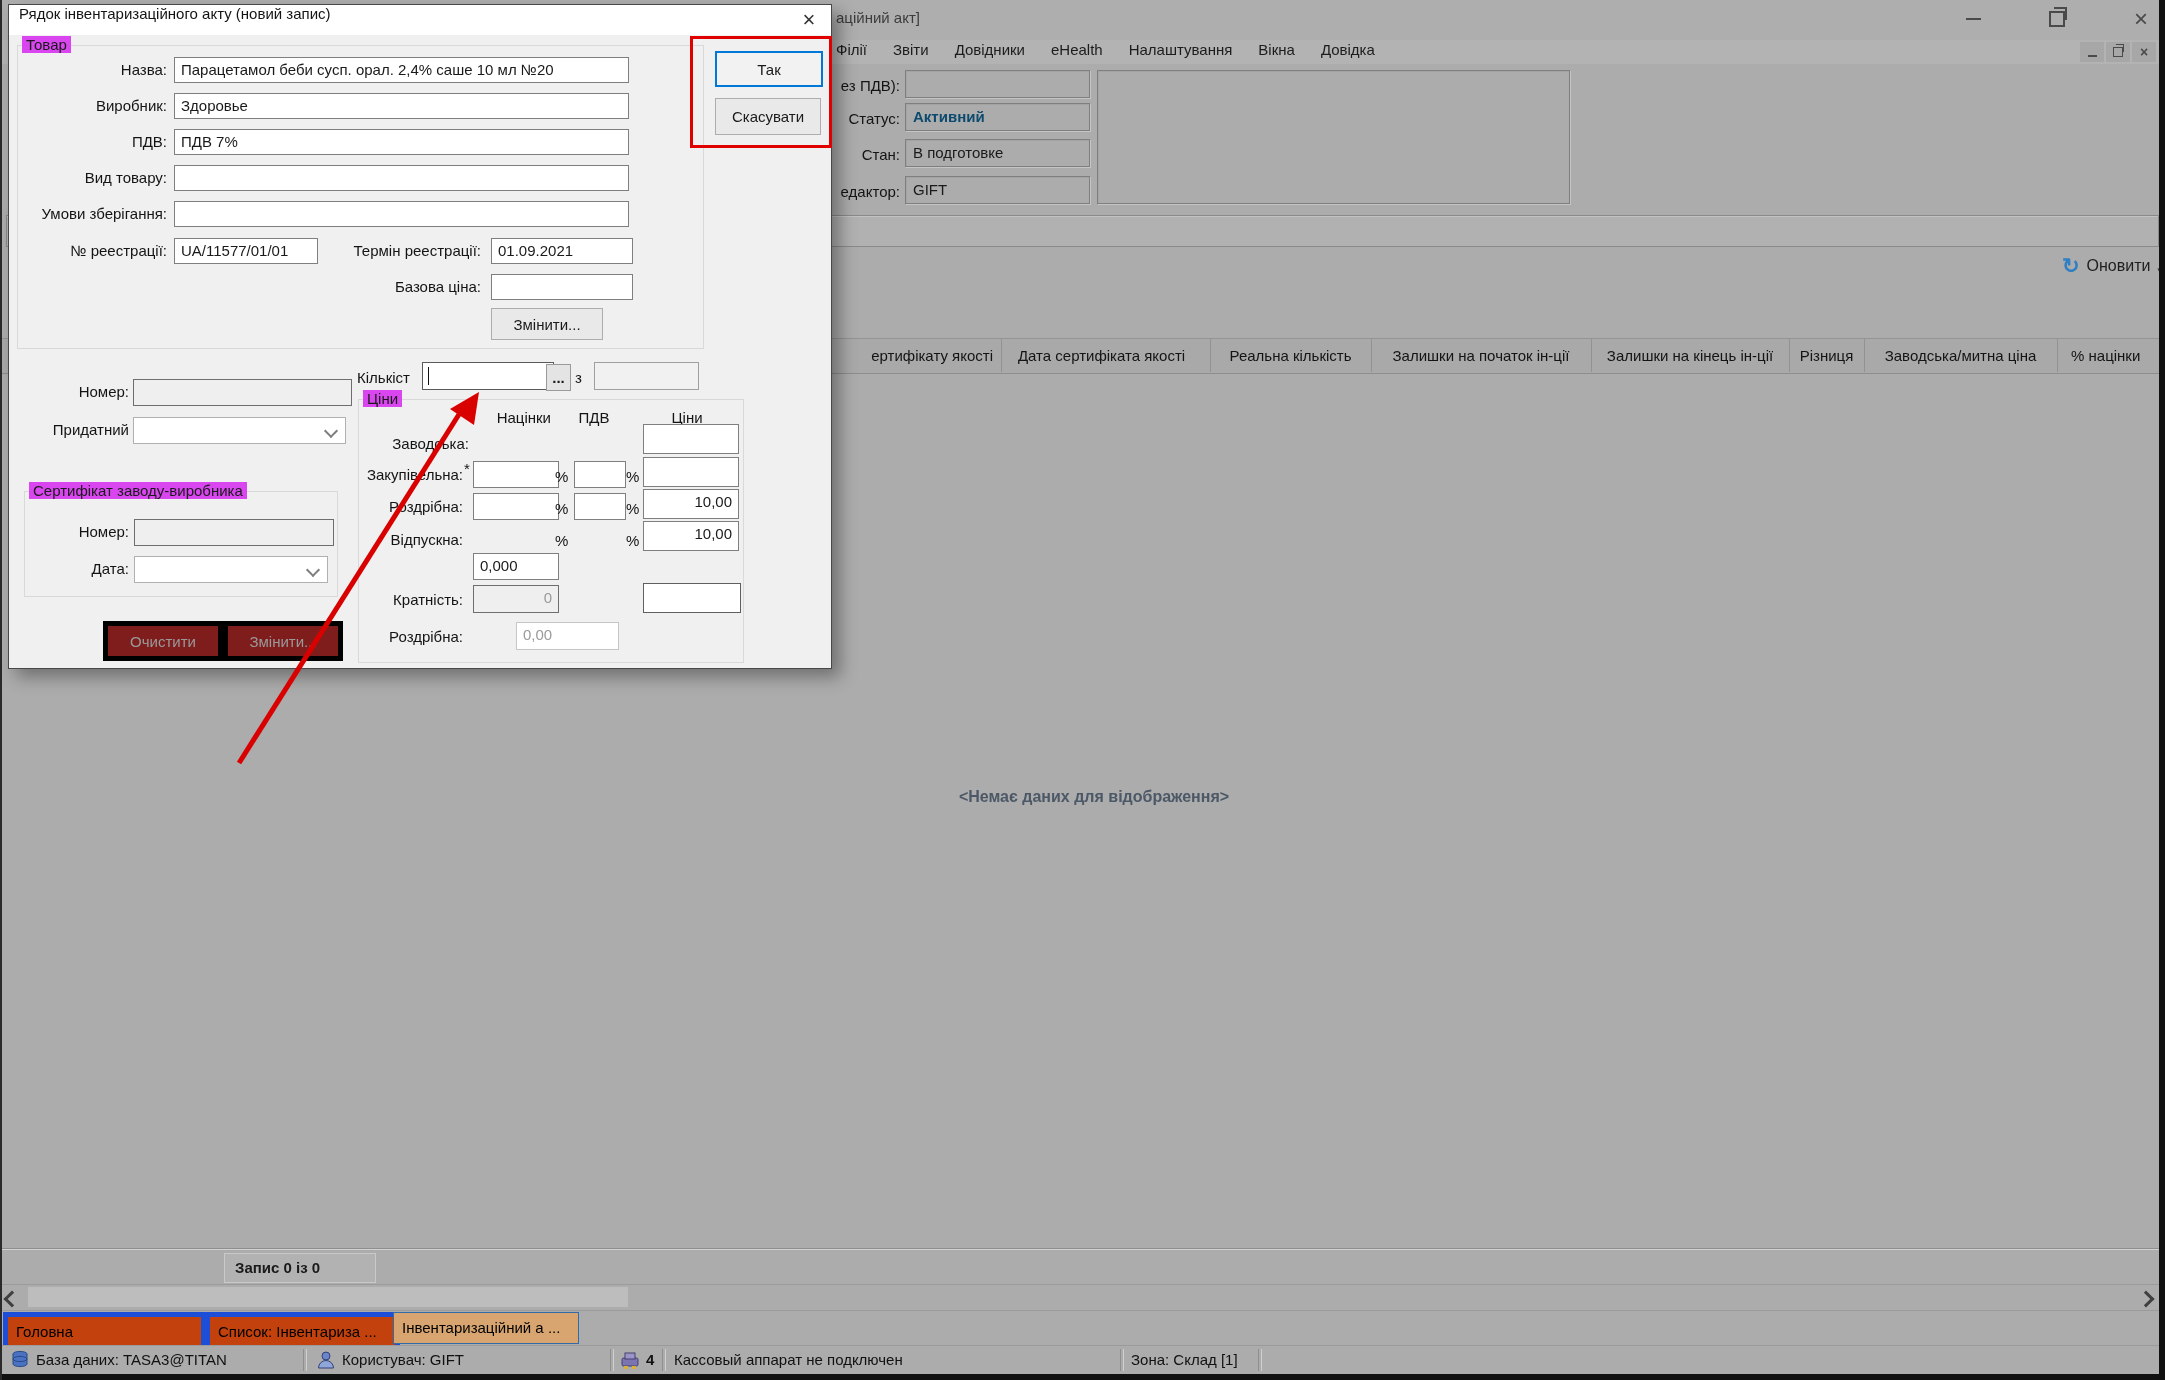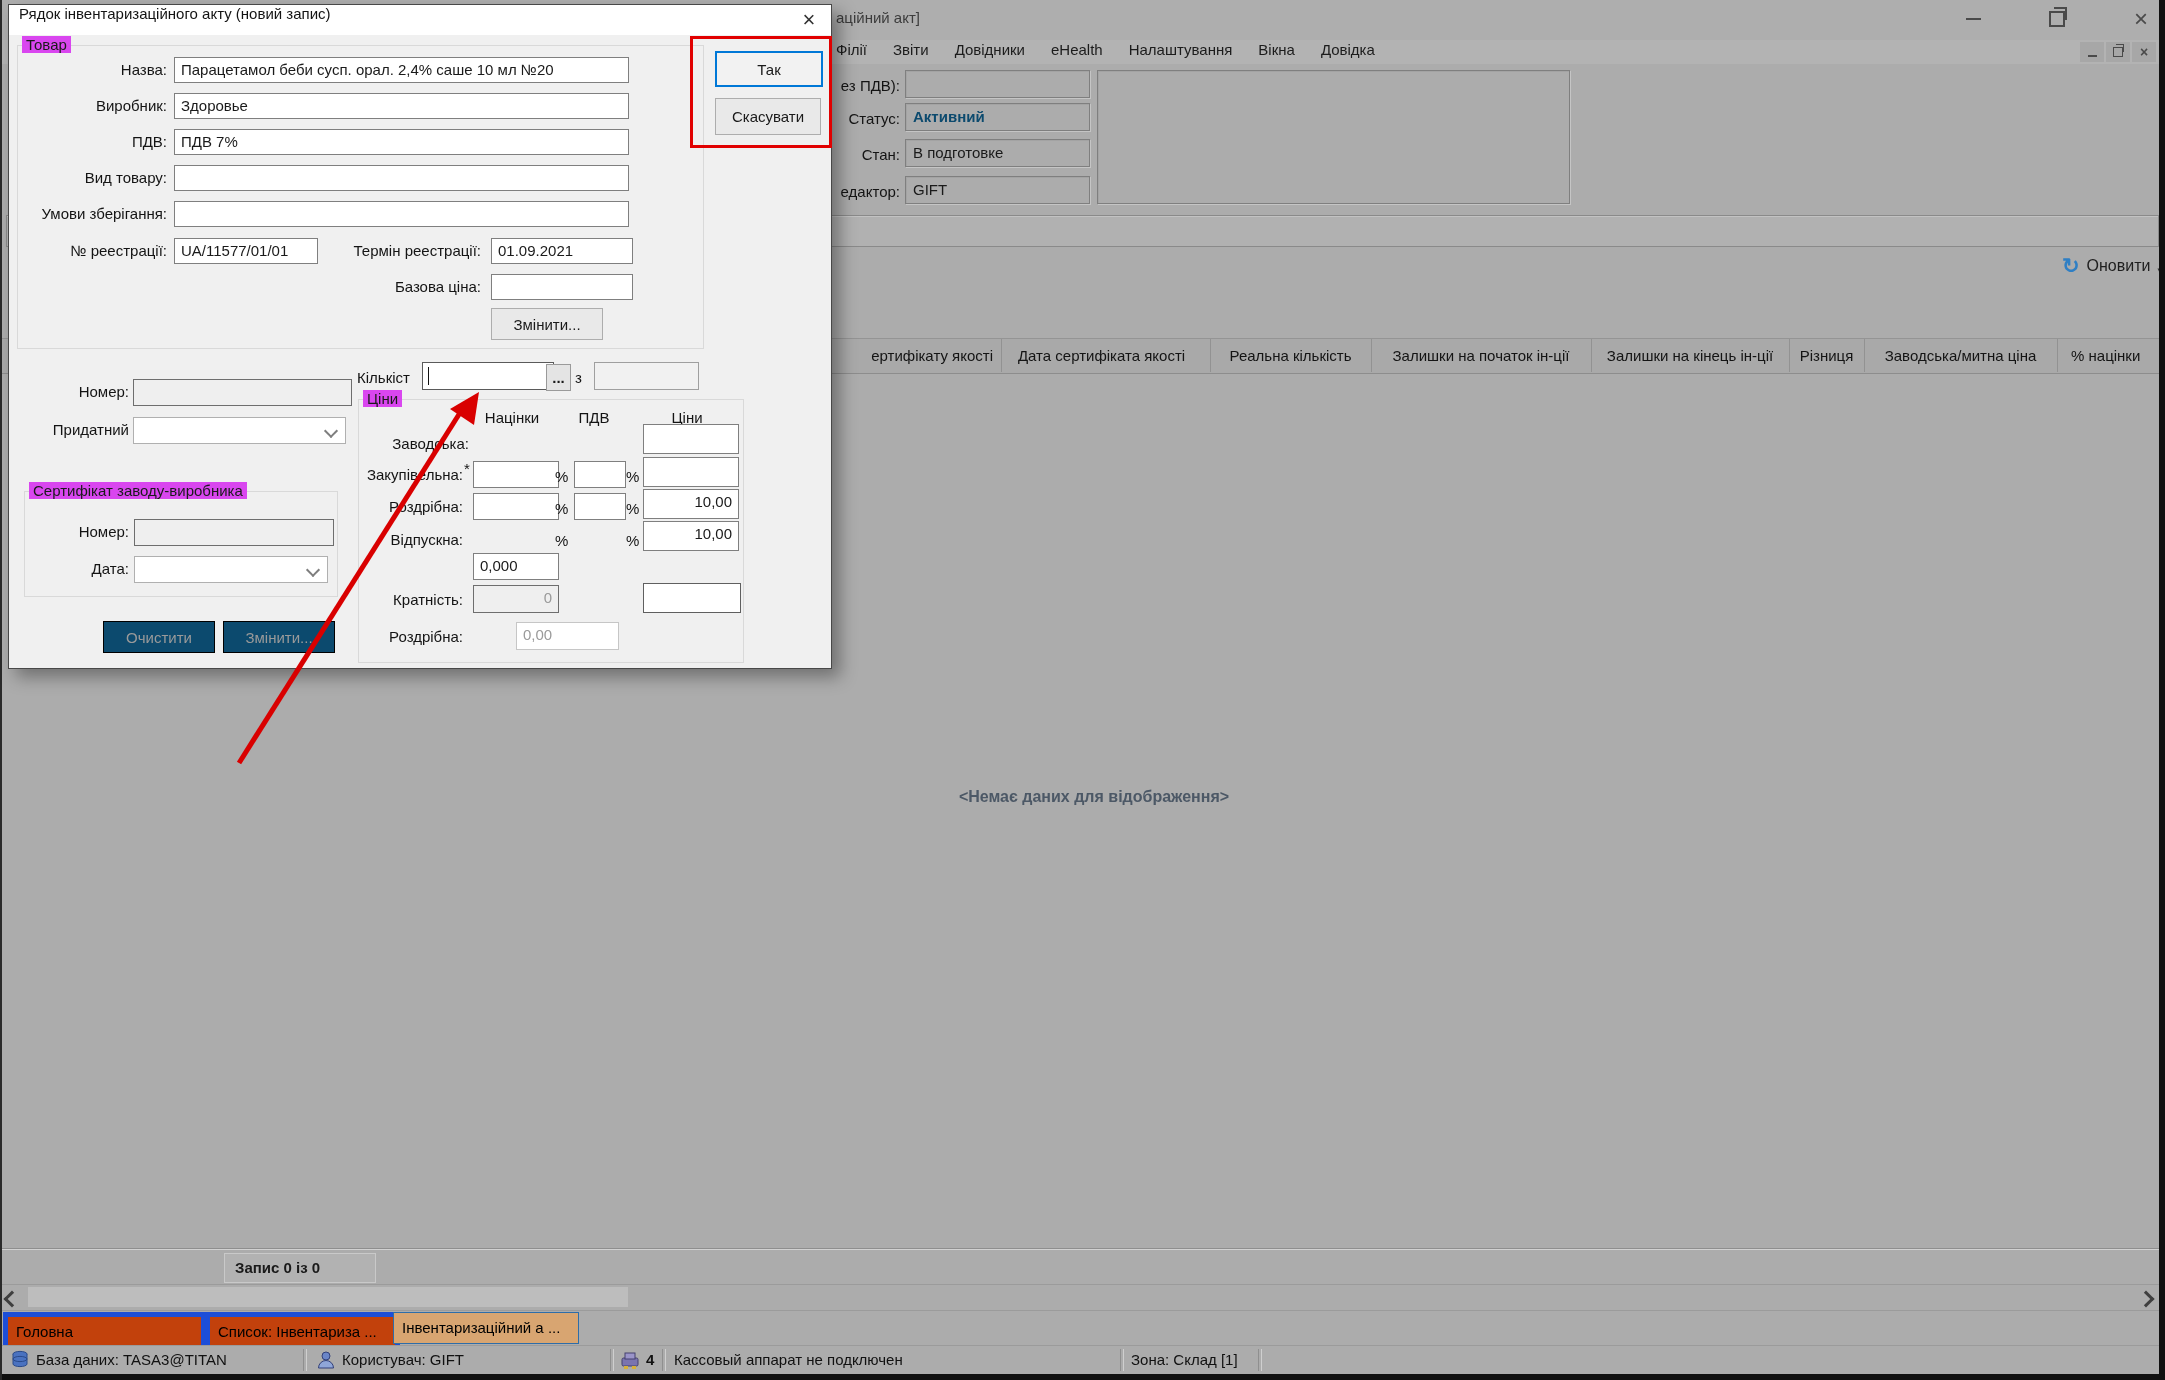--- a/index.html
+++ b/index.html
@@ -62,21 +62,21 @@
   .grp{position:absolute;border:1px solid #d9d9d9}
   .grp-label{position:absolute;top:-10px;left:4px;background:#d946ef;padding:0 4px;font-size:15px;color:#1a1a1a;white-space:nowrap}
   .lbl{position:absolute;font-size:15px;color:#141414;text-align:right;white-space:nowrap}
   .inp{position:absolute;background:#fff;border:1px solid #7f7f7f;font-size:15px;line-height:24px;padding-left:6px;white-space:nowrap;overflow:hidden}
   .inp-dis{background:#efefef;border:1px solid #6e6e6e}
   .inp-flat{background:#f1f1f1;border:1px solid #9f9f9f}
   .combo{position:absolute;background:#fff;border:1px solid #b0b0b0}
   .combo .chev-down{position:absolute;right:9px;top:8px;width:8px;height:8px;border-right:2px solid #7e7e7e;border-bottom:2px solid #7e7e7e;transform:rotate(45deg)}
   .btn{position:absolute;background:#e9e9e9;border:1px solid #adadad;font-size:15px;display:flex;align-items:center;justify-content:center;font-family:"Liberation Sans",sans-serif}
   .btn-default{background:#f2f2f2;border:2px solid #0078d7}
-  .btn-disabled{background:#0c4a6e;border:1px solid #000000;color:#9a9a9a}
+  .btn-disabled{background:#7f1d1d;border:5px solid #000000;color:#9a9a9a}
   .caret-bar{position:absolute;left:5px;top:4px;width:1px;height:18px;background:#111}
   .pct{position:absolute;font-size:15px;color:#141414}
   .right-al{text-align:right;padding-right:6px;padding-left:0}
   .gray-val{color:#9a9a9a}
   
   .red-rect{left:690px;top:36px;width:136px;height:106px;border:3px solid #e10000;z-index:30;background:transparent}
   .arrow-svg{left:0;top:0;z-index:30;pointer-events:none}
 </style>
 </head>
 <body>
@@ -243,21 +243,21 @@
   <div class="inp" style="left:413px;top:357px;width:124px;height:26px;border:1px solid #5a5a5a">
       <span class="caret-bar"></span>
     </div>
   <div class="btn" style="left:537px;top:359px;width:23px;height:25px;background:#e4e4e4;border:1px solid #9a9a9a;font-weight:bold">...</div>
   <span class="lbl" style="left:566px;top:364px;width:12px;text-align:left">з</span>
   <div class="inp inp-flat" style="left:585px;top:357px;width:97px;height:26px"></div>
 
   <div class="grp" style="left:349px;top:394px;width:384px;height:262px">
     <span class="grp-label">Ціни</span>
   </div>
-  <span class="lbl" style="left:464px;top:404px;width:78px;text-align:center">Націнки</span>
+  <span class="lbl" style="left:464px;top:404px;width:78px;">Націнки</span>
   <span class="lbl" style="left:560px;top:404px;width:50px;text-align:center">ПДВ</span>
   <span class="lbl" style="left:634px;top:404px;width:88px;text-align:center">Ціни</span>
 
   <span class="lbl" style="left:360px;top:430px;width:100px">Заводська:</span>
   <div class="inp right-al" style="left:634px;top:419px;width:88px;height:28px"></div>
 
   <span class="lbl" style="left:352px;top:461px;width:102px">Закупівельна:</span>
   <span class="lbl" style="left:455px;top:455px;width:8px;text-align:left">*</span>
   <div class="inp right-al" style="left:464px;top:456px;width:78px;height:25px"></div>
   <span class="pct" style="left:546px;top:463px">%</span>

